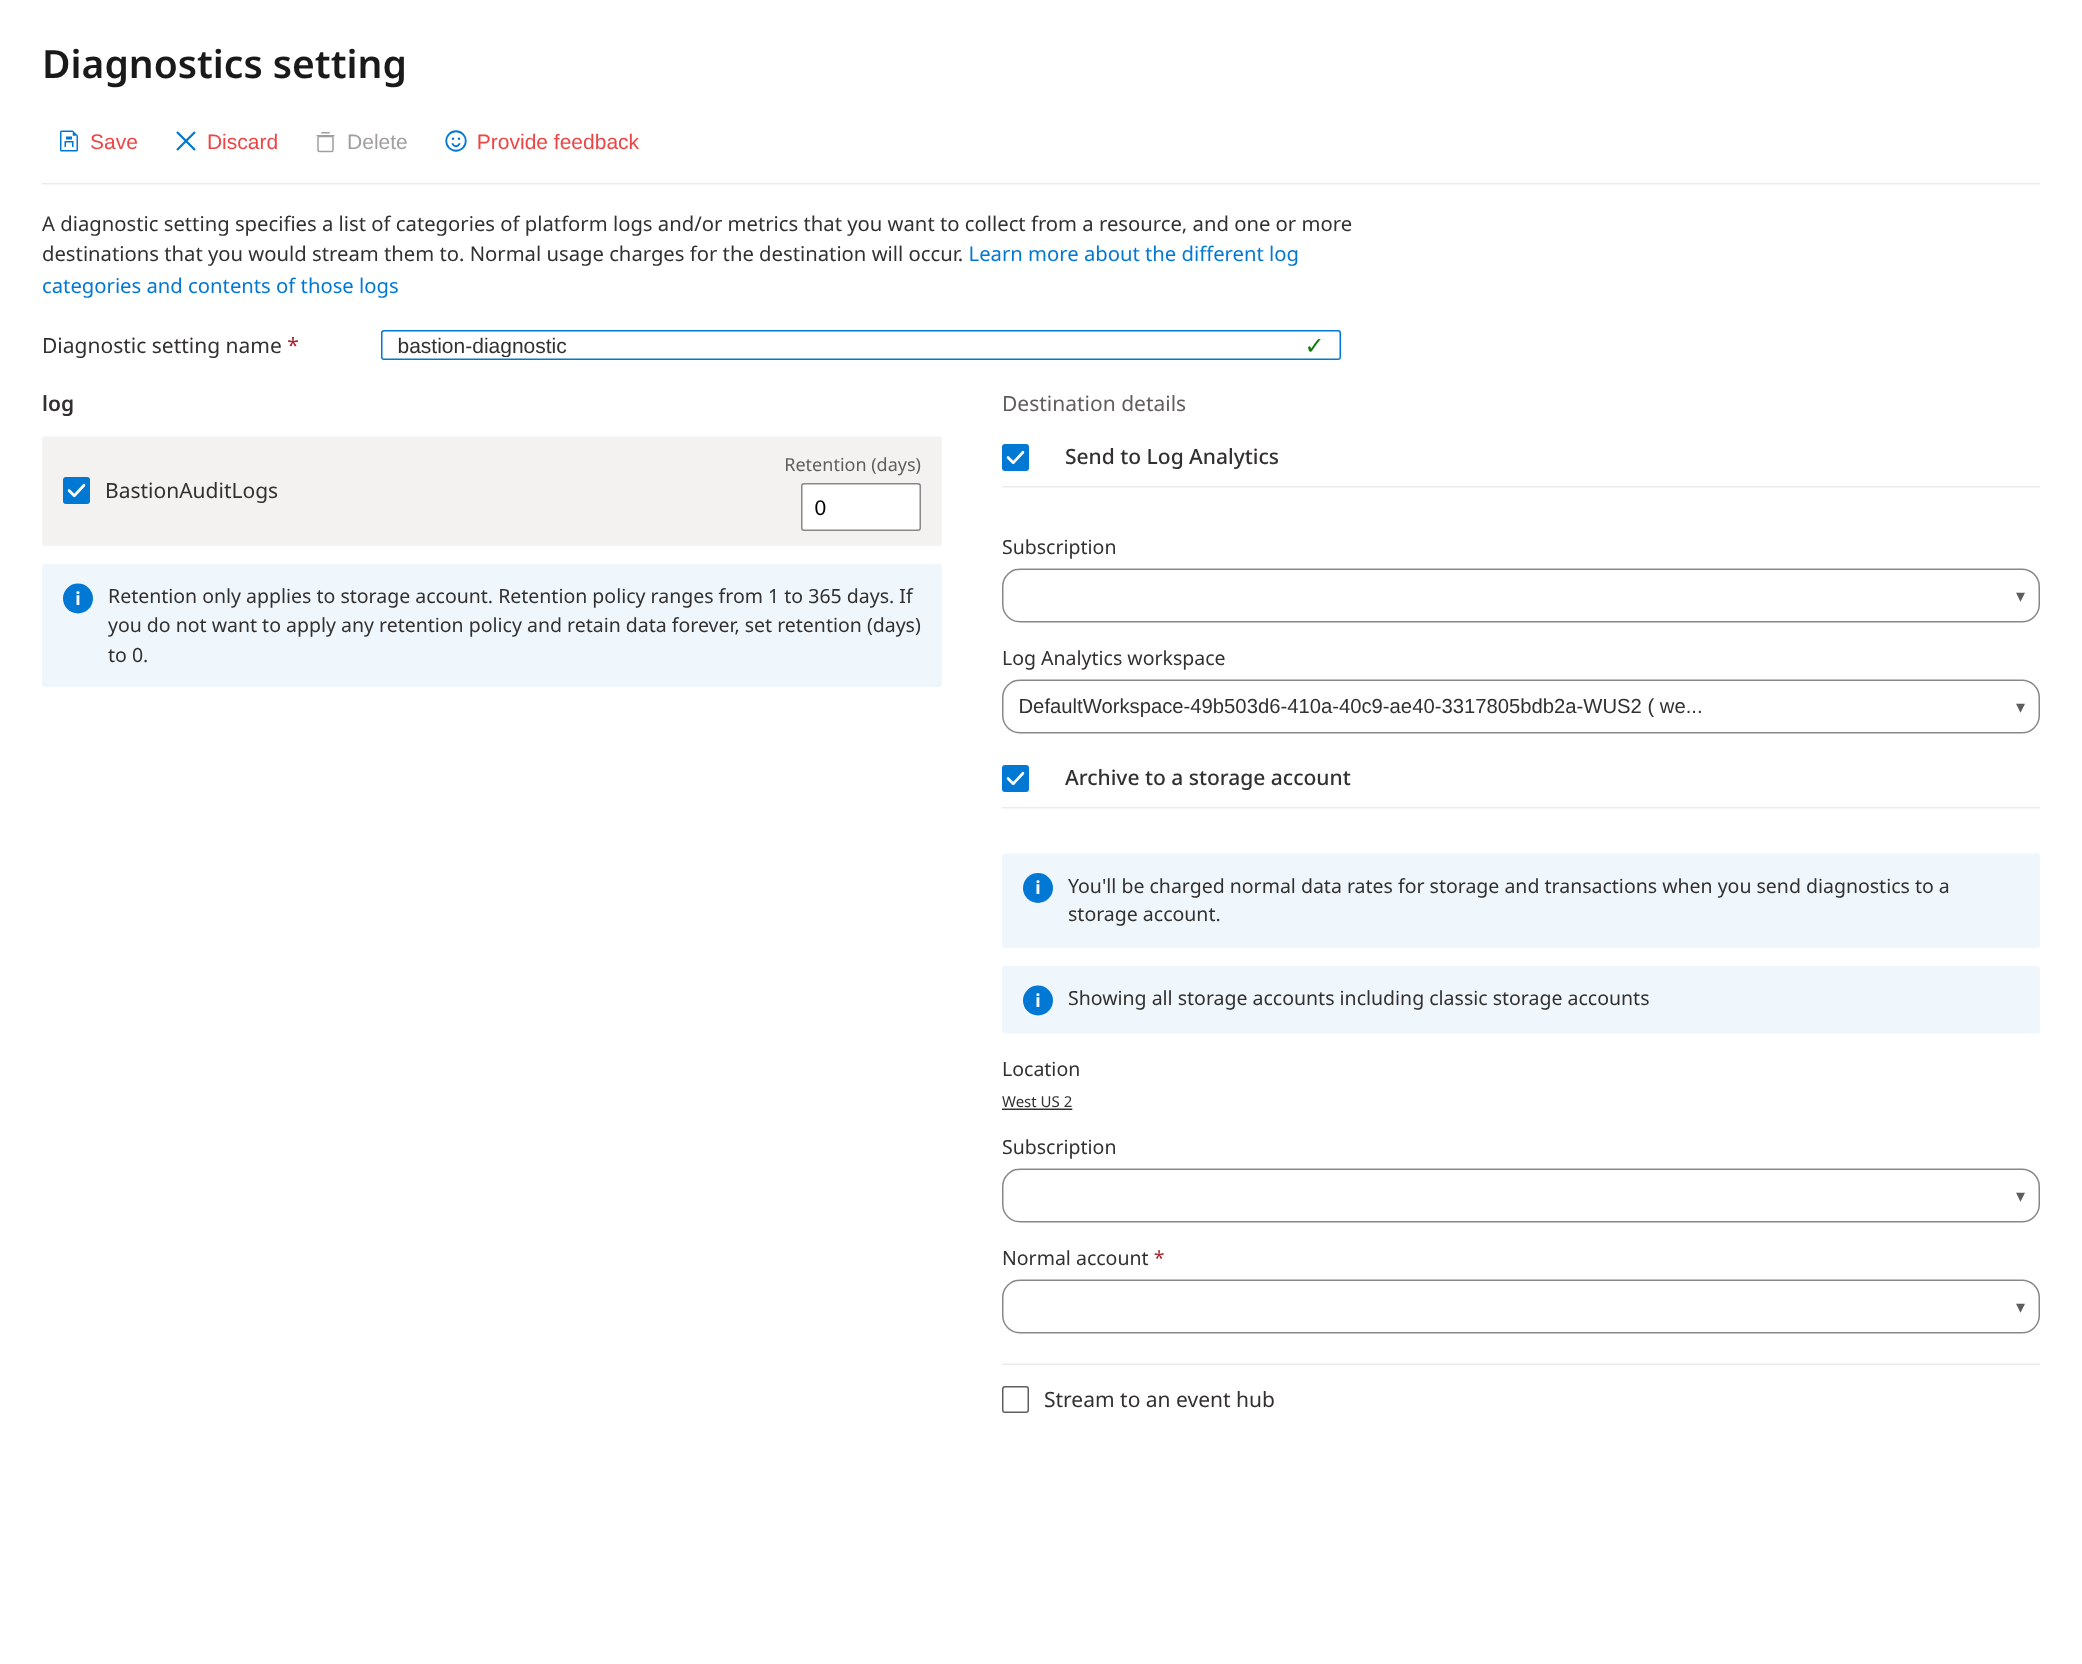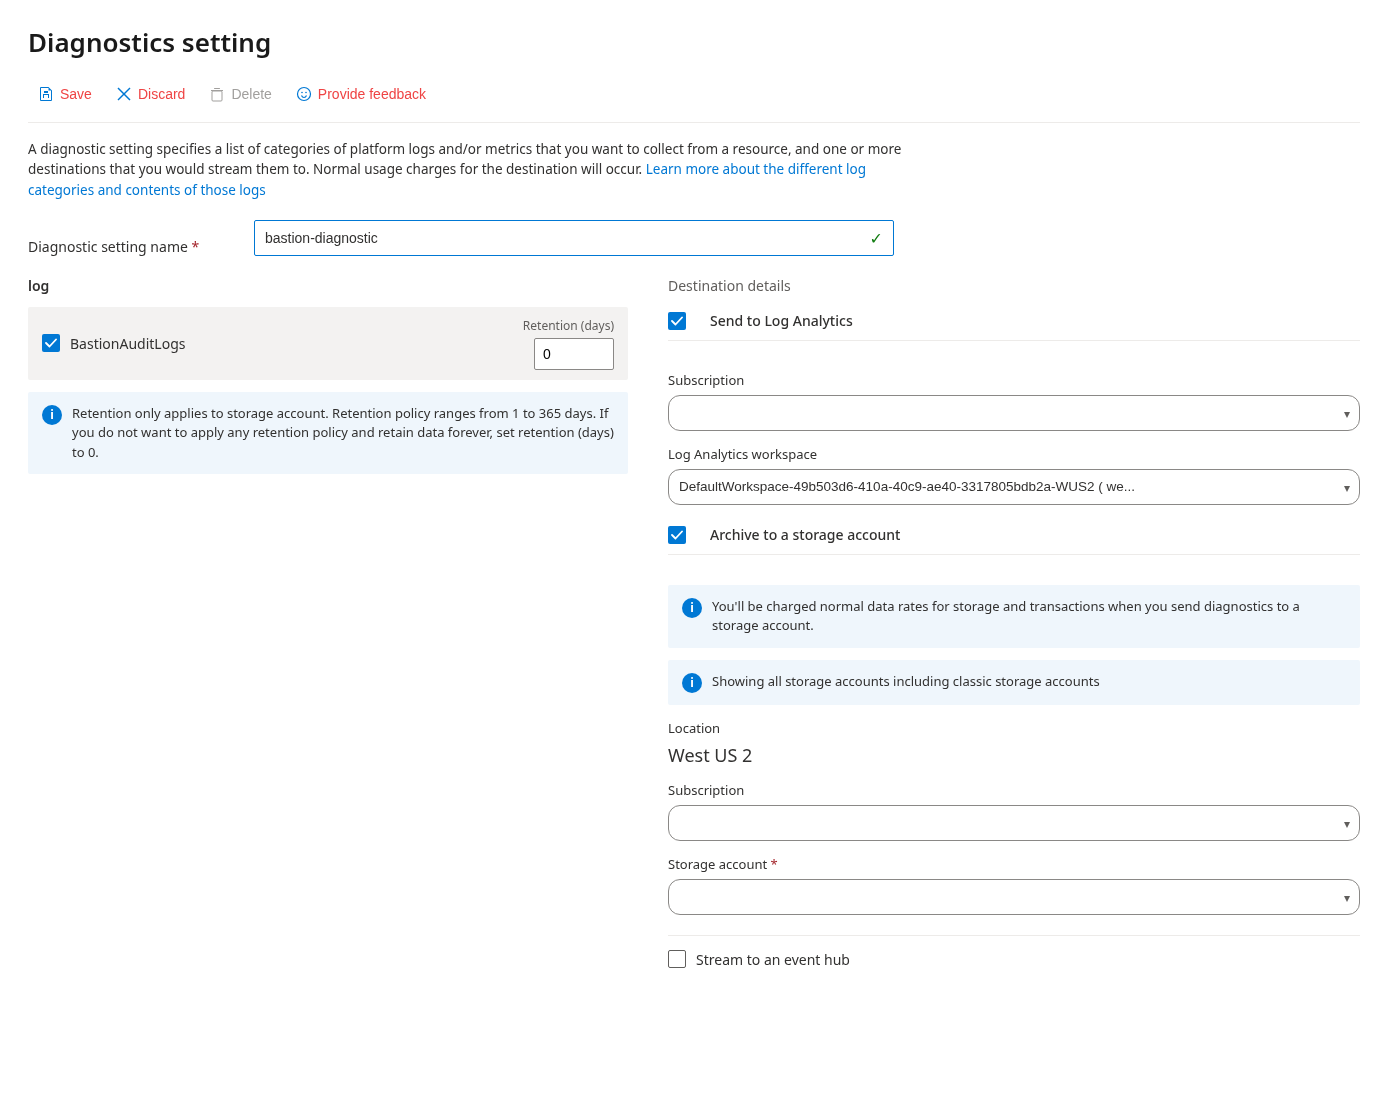--- a/index.html
+++ b/index.html
@@ -60,21 +60,21 @@
       gap: 16px;
     }
     .form-label {
       font-size: 14px;
       color: #323130;
       min-width: 210px;
     }
     .required { color: #a4262c; }
     .name-input {
       width: 640px;
-      height: 36px;
+      height: 20px;
       border: 1px solid #0078d4;
       border-radius: 2px;
       padding: 0 10px;
       font-size: 14px;
       color: #323130;
       outline: none;
       display: flex;
       align-items: center;
       justify-content: space-between;
       background: #fff;
@@ -226,23 +226,24 @@
     .select-chevron {
       position: absolute;
       right: 10px;
       top: 50%;
       transform: translateY(-50%);
       pointer-events: none;
       color: #605e5c;
       font-size: 12px;
     }
     .location-value {
-      font-size: 18px;
+      font-size: 10px;
       color: #323130;
       margin-top: 2px;
+      text-decoration: underline;
     }
     .required-star { color: #a4262c; }
     .stream-row {
       display: flex;
       align-items: center;
       gap: 10px;
       padding-top: 14px;
       border-top: 1px solid #edebe9;
     }
   </style>
@@ -397,21 +398,21 @@
         <div class="select-wrapper">
           <select>
             <option value=""></option>
           </select>
           <span class="select-chevron">▾</span>
         </div>
       </div>
 
       <div class="dest-field">
         <div class="dest-field-label">
-          <span>Storage account</span>
+          <span>Normal account</span>
           <span class="required-star"> *</span>
         </div>
         <div class="select-wrapper">
           <select>
             <option value=""></option>
           </select>
           <span class="select-chevron">▾</span>
         </div>
       </div>
     </div>

